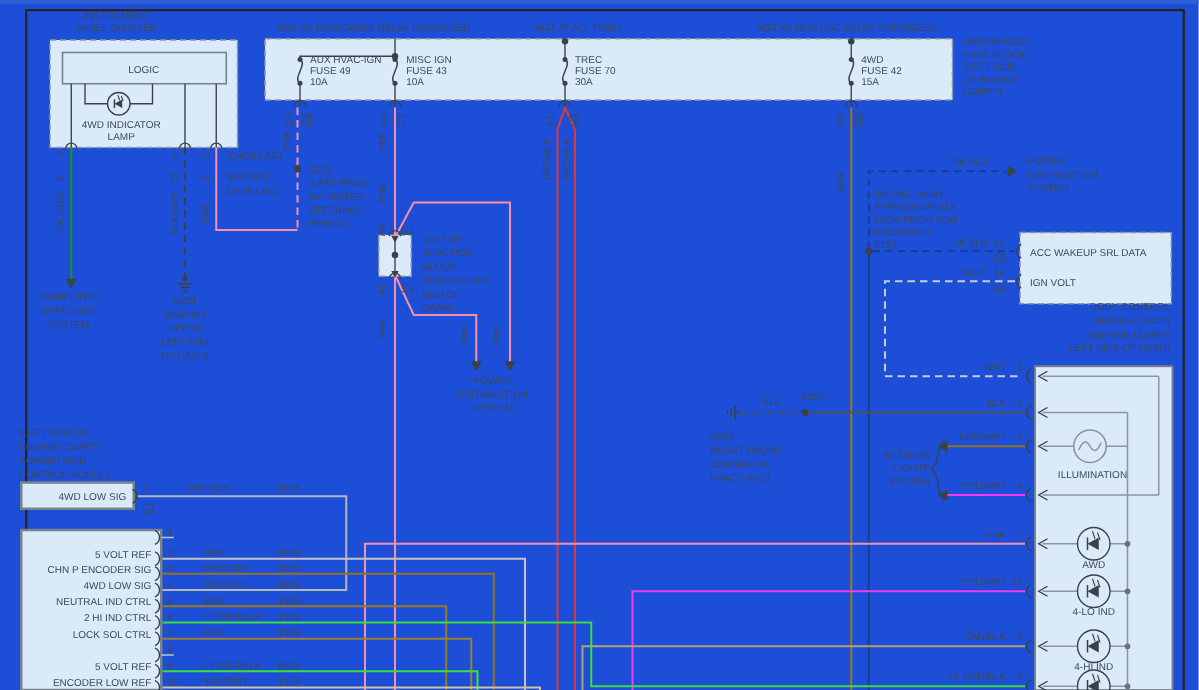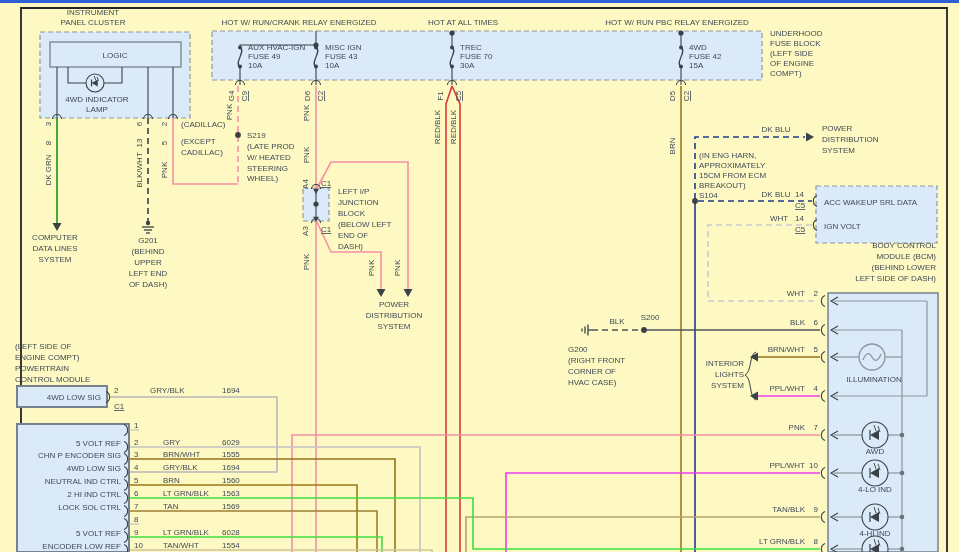--- a/index.html
+++ b/index.html
@@ -1,16 +1,16 @@
 <!DOCTYPE html>
 <html><head>
 <meta charset="utf-8">
 <style>
   html,body{margin:0;padding:0;background:#ffffff;}
-  .stage{position:relative;width:959px;height:552px;background:#fef9c3;overflow:hidden;}
+  .stage{position:relative;width:959px;height:552px;background:#1d4ed8;overflow:hidden;}
   svg{display:block;font-family:"Liberation Sans","DejaVu Sans",sans-serif;}
   text{fill:#3e4a56;font-size:8px;font-family:"Liberation Sans","DejaVu Sans",sans-serif;}
   text.u{text-decoration:underline;}
 </style>
 </head>
 <body>
 
 <div class="stage">
   <svg id="diagram" width="959" height="552" viewBox="0 0 959 552">
       <rect x="0" y="0" width="959" height="3" fill="#2e5fd7"></rect>

